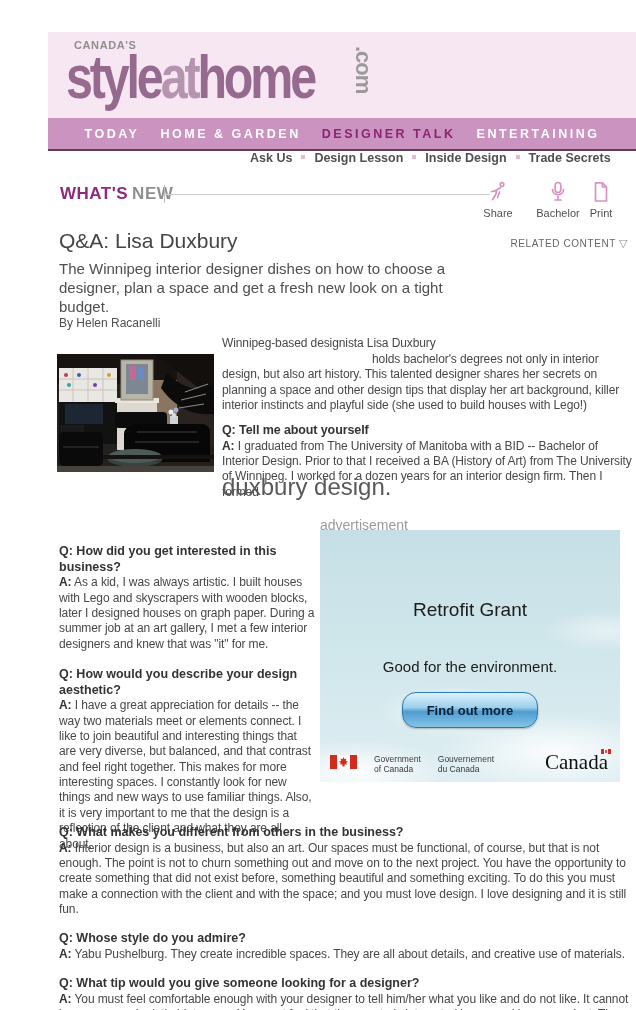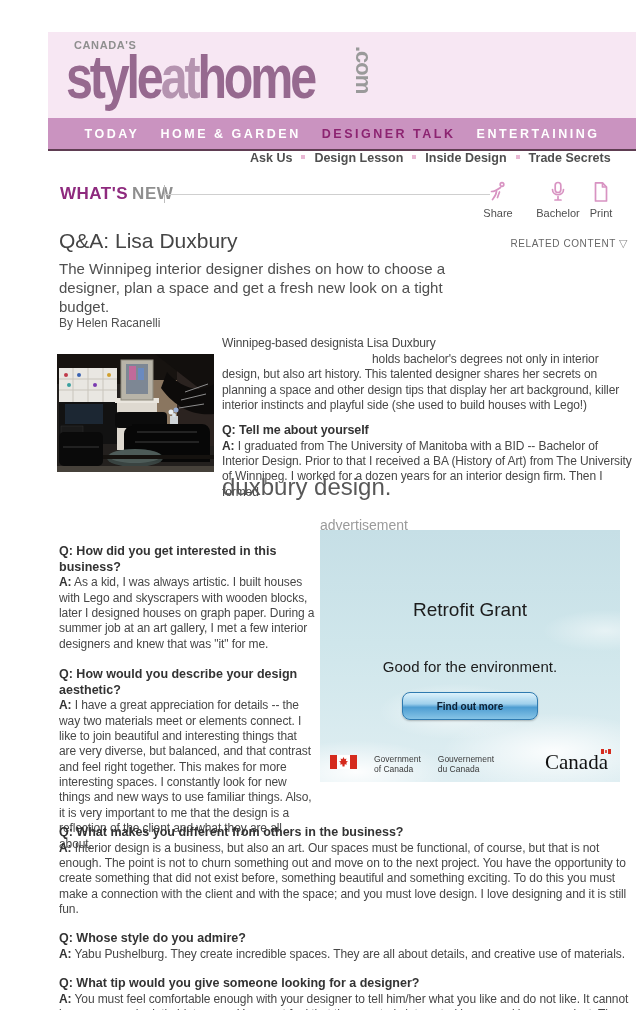--- a/index.html
+++ b/index.html
@@ -65,22 +65,22 @@
   .ad { position:absolute; left:320px; top:502px; width:300px; height:252px; cursor:pointer;
     background:
       radial-gradient(ellipse 130px 45px at 12% 96%, rgba(255,255,255,.95), rgba(255,255,255,0) 70%),
       radial-gradient(ellipse 160px 55px at 78% 88%, rgba(255,255,255,.9), rgba(255,255,255,0) 70%),
       radial-gradient(ellipse 110px 40px at 45% 72%, rgba(255,255,255,.65), rgba(255,255,255,0) 70%),
       radial-gradient(ellipse 90px 30px at 95% 40%, rgba(255,255,255,.5), rgba(255,255,255,0) 70%),
       linear-gradient(180deg, #c6dfe6 0%, #cfe6eb 45%, #dfeef2 100%);
   }
   .ad-title { position:absolute; top:36px; width:100%; text-align:center; font-size:19px; color:#1c1c1c; line-height:1.55; }
   .ad-sub { position:absolute; top:128px; width:100%; text-align:center; font-size:15px; color:#1c1c1c; }
-  .ad-btn { position:absolute; top:162px; left:50%; transform:translateX(-50%); width:136px; height:28px;
-    border:1px solid #2e7ab0; border-radius:8px; color:#0b1f33; font-size:10px; font-weight:bold;
+  .ad-btn { position:absolute; top:162px; left:50%; transform:translateX(-50%); width:136px; height:36px;
+    border:1px solid #2e7ab0; border-radius:14px; color:#0b1f33; font-size:13px; font-weight:bold;
     display:flex; align-items:center; justify-content:center;
     background:linear-gradient(180deg,#ddf2fb 0%,#9fd0ec 42%,#4d9dd2 55%,#86c4e6 100%);
     box-shadow:0 1px 2px rgba(0,0,0,.25); cursor:pointer; }
   .ad-sig { position:absolute; left:10px; bottom:8px; display:flex; align-items:center; gap:17px; }
   .ad-sig-text { font-size:8.5px; color:#3a3a3a; line-height:1.2; }
   .ad-wordmark { position:absolute; right:12px; bottom:7px; font-family:"Liberation Serif", serif; font-size:21px; color:#111; }
   .ad-wordmark svg { position:absolute; right:-3px; top:-1px; }
 </style>
 </head>
 <body>

